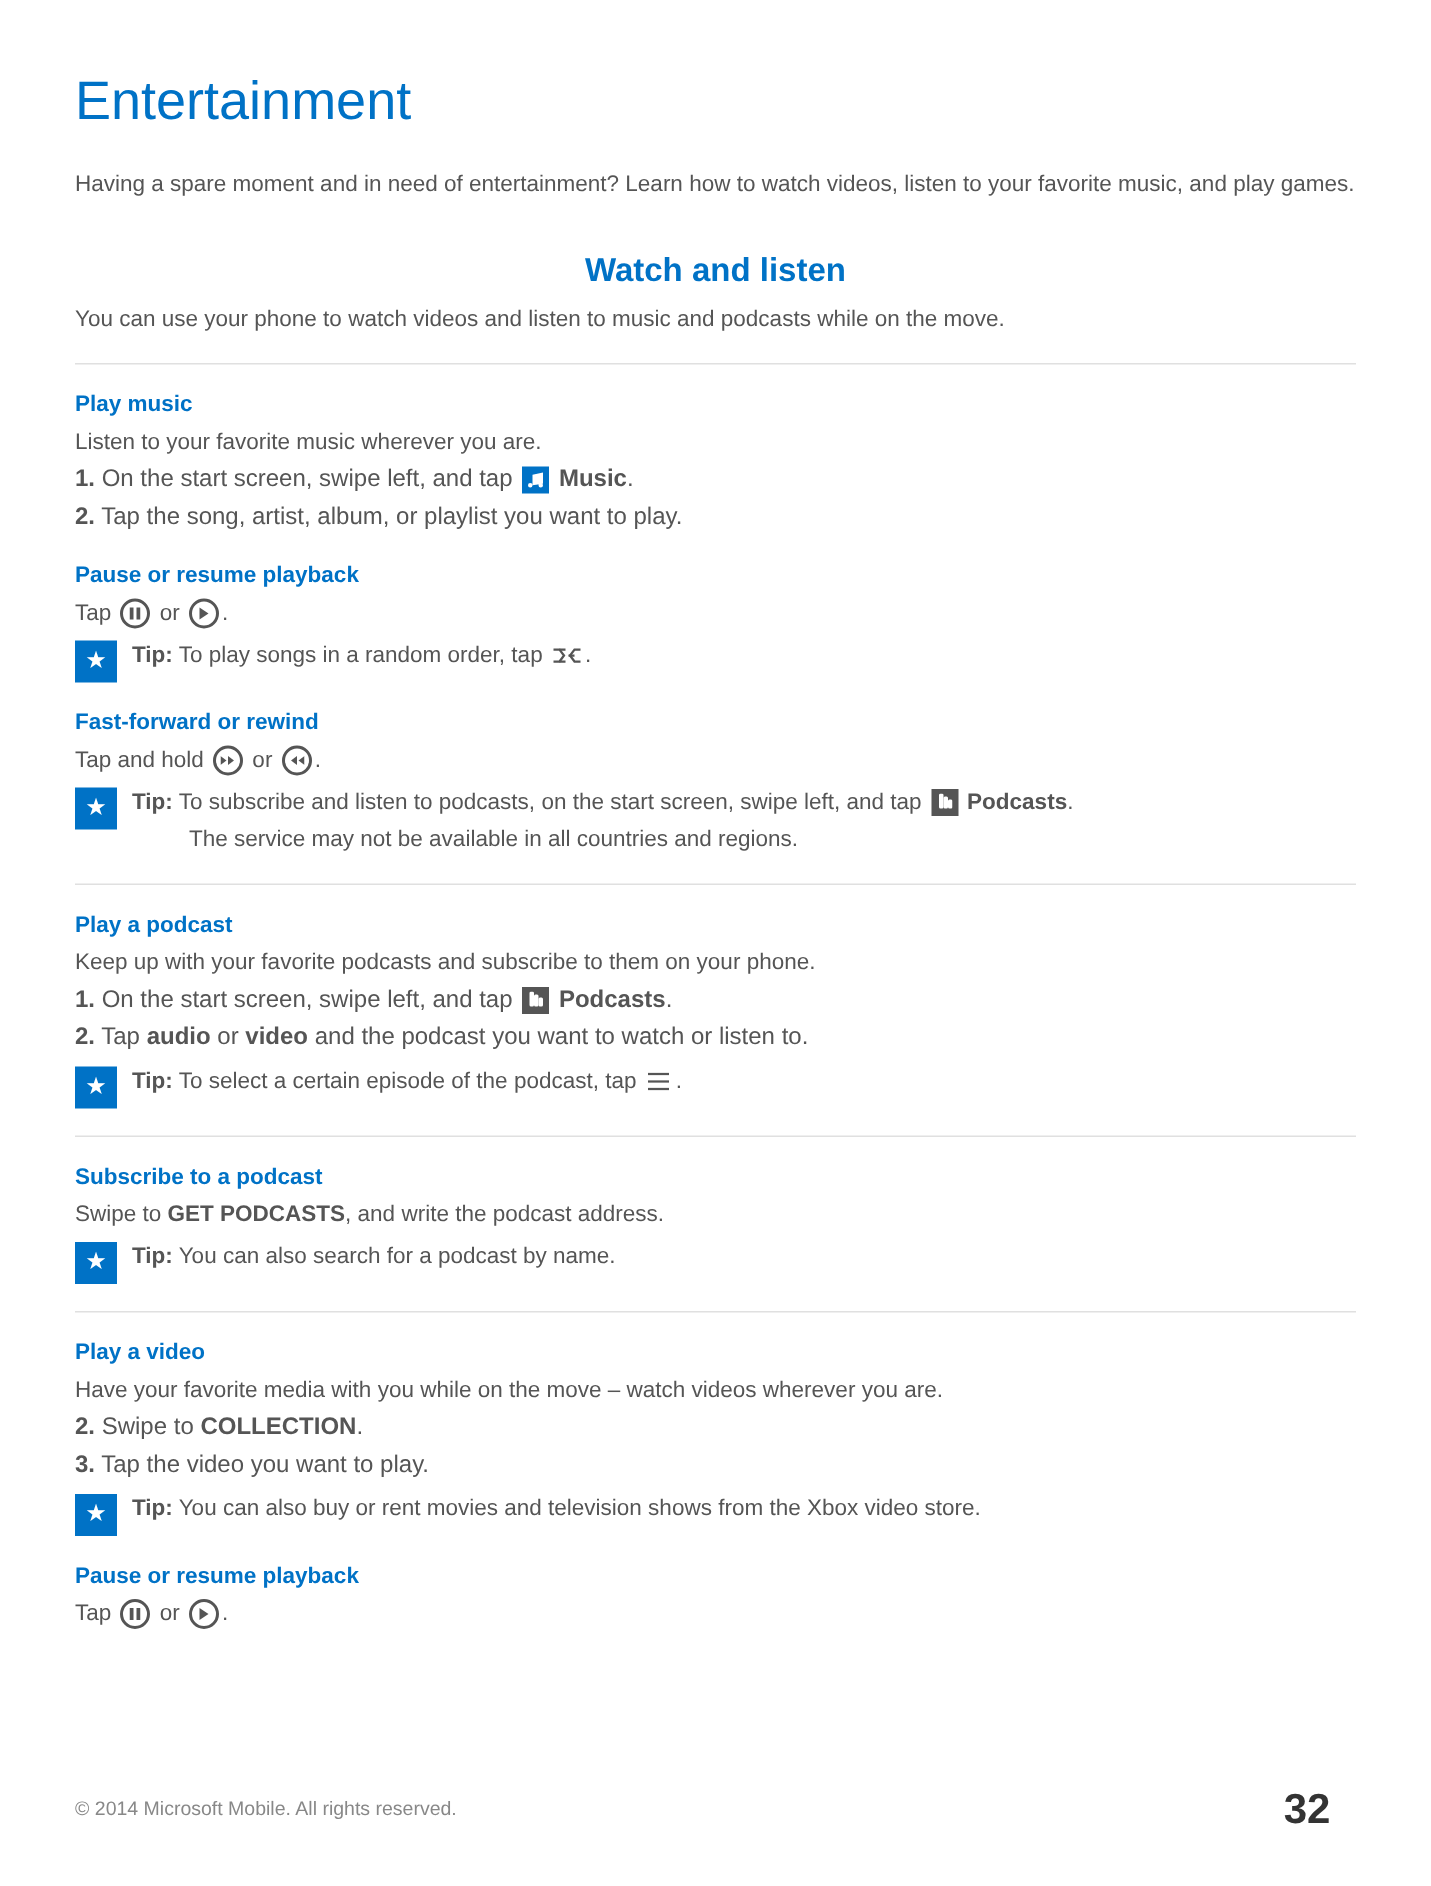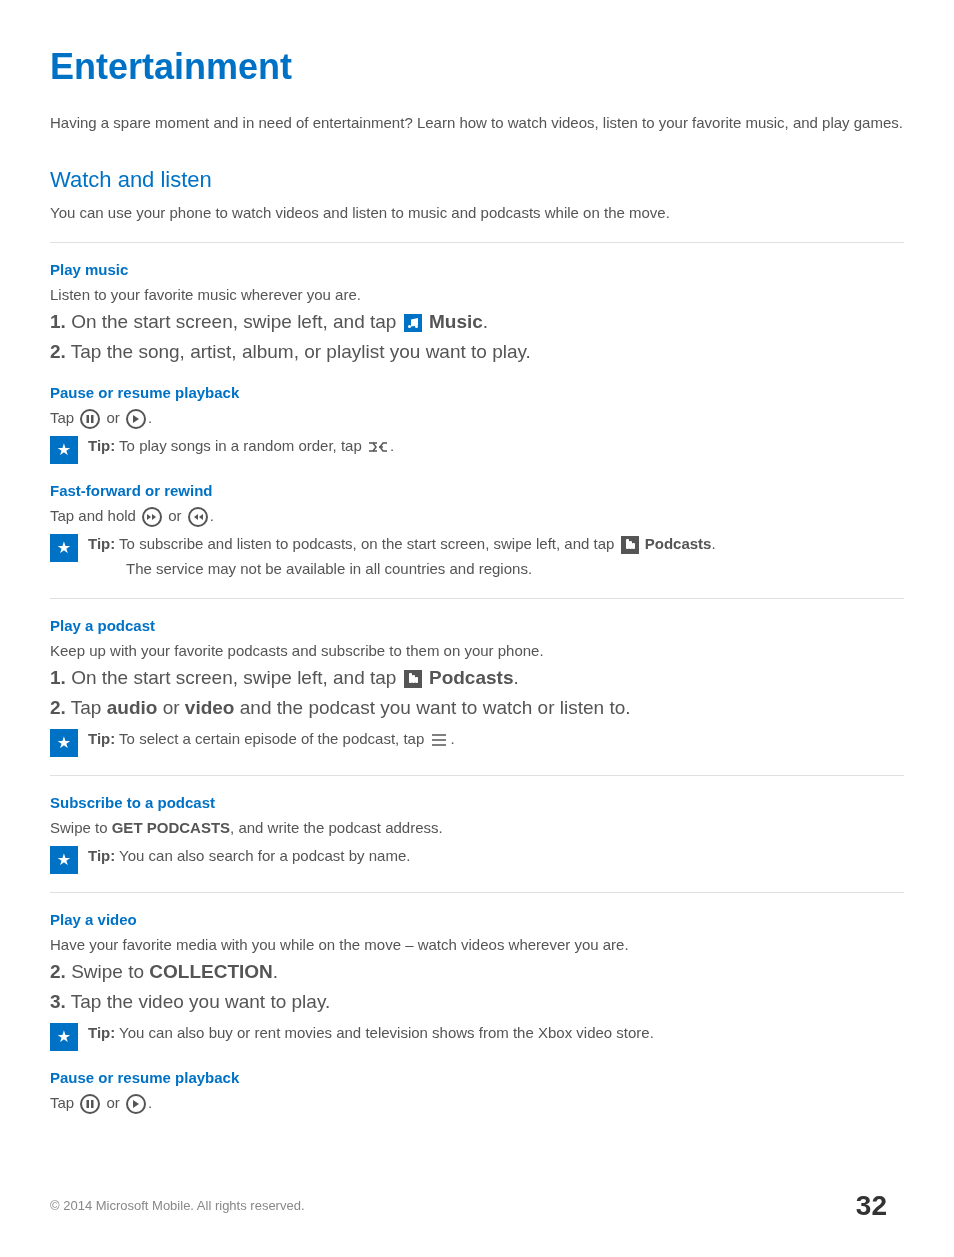--- a/index.html
+++ b/index.html
@@ -9,55 +9,56 @@
       color: #333333;
       font-size: 15px;
       line-height: 1.5;
       padding: 40px 50px 40px 50px;
       width: 954px;
       min-height: 1257px;
       position: relative;
     }
     .page-title {
       font-size: 36px;
-      font-weight: 700;
+      font-weight: 400;
       color: #0072C6;
       margin-bottom: 18px;
     }
     .intro-text {
       color: #555;
       margin-bottom: 28px;
       font-size: 15px;
     }
     .section-heading {
       font-size: 22px;
-      font-weight: 400;
+      font-weight: 700;
       color: #0072C6;
       margin-bottom: 6px;
+      text-align: center;
     }
     .section-intro {
       color: #555;
       margin-bottom: 14px;
       font-size: 15px;
     }
     .subsection-heading {
       font-size: 15px;
       font-weight: 700;
       color: #0072C6;
       margin-top: 16px;
       margin-bottom: 2px;
     }
     .body-text {
       color: #555;
       font-size: 15px;
       margin-bottom: 2px;
     }
     .numbered-item {
       color: #555;
-      font-size: 19px;
+      font-size: 16px;
       margin-bottom: 1px;
     }
     .tip-row {
       display: flex;
       align-items: flex-start;
       margin: 6px 0 4px 0;
     }
     .tip-star {
       display: inline-flex;
       align-items: center;

